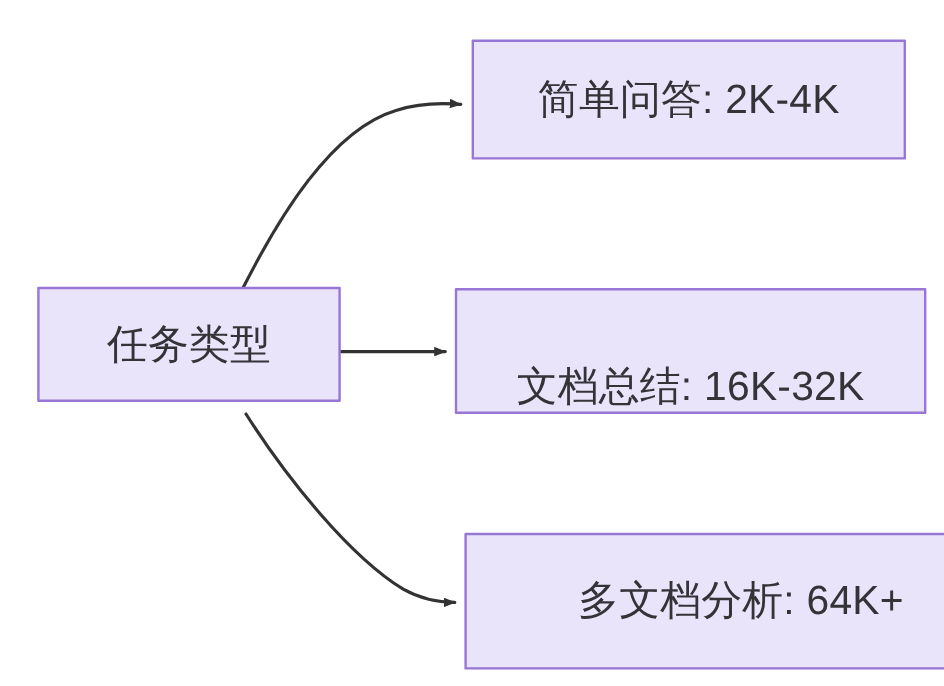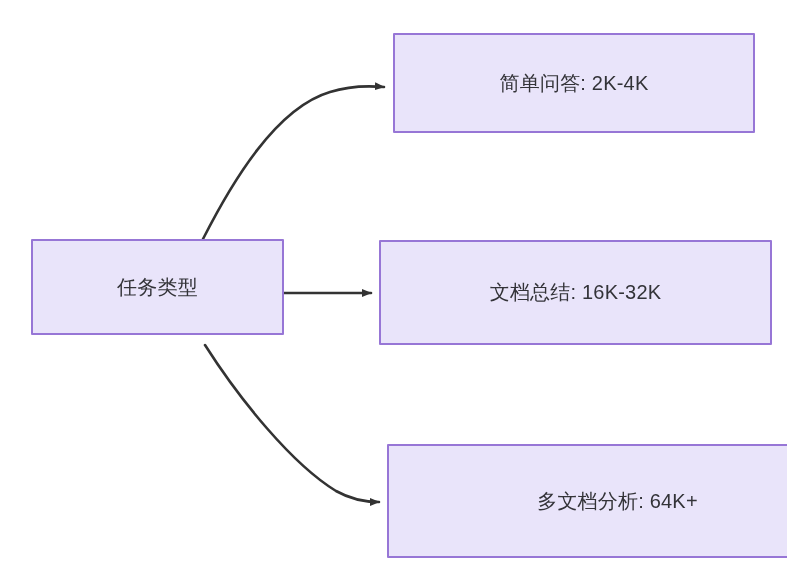--- a/index.html
+++ b/index.html
@@ -32,21 +32,21 @@
     background: #e9e4fa;
     border: 2px solid #9776d6;
     border-radius: 1px;
     display: flex;
     align-items: center;
     justify-content: center;
     z-index: 2;
   }
   .node-label {
     color: #333338;
-    font-size: 20px;
+    font-size: 34px;
     line-height: 1.25;
     letter-spacing: 0.2px;
     white-space: nowrap;
     text-align: center;
     font-weight: 400;
   }
   
   #node-root {
     left: 31px;
     top: 239px;
@@ -59,20 +59,21 @@
     top: 33px;
     width: 362px;
     height: 100px;
   }
   
   #node-task-2 {
     left: 379px;
     top: 240px;
     width: 393px;
     height: 105px;
+    align-items: flex-end;
   }
   
   #node-task-3 {
     left: 387px;
     top: 444px;
     width: 461px;
     height: 114px;
   }
 </style>
 </head>

